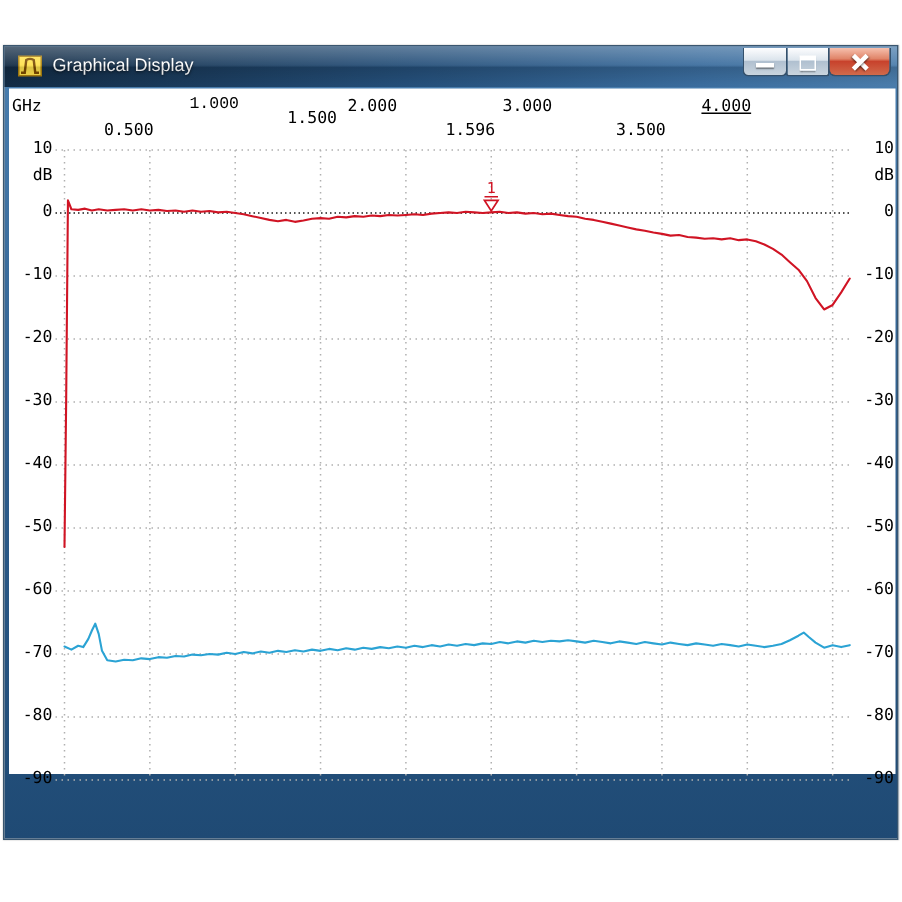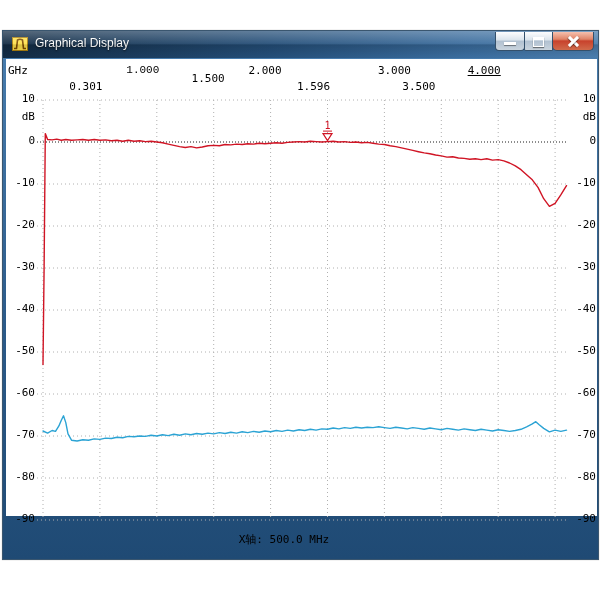--- a/index.html
+++ b/index.html
@@ -66,27 +66,27 @@
       </div>
     </div>
   </div>
 
   <div id="client">
     <span id="unit-ghz" class="tick">GHz</span>
     <span id="unit-db-left" class="tick">dB</span>
     <span id="unit-db-right" class="tick">dB</span>
     <div id="labels">
         <span class="tick" style="left: 111.8px; top: 5px; width: 50px; text-align: center; font-family: Liberation Mono, monospace;">1.000</span>
-        <span class="tick" style="left: 225.6px; top: 5px; width: 50px; text-align: right;">2.000</span>
-        <span class="tick" style="left: 355px; top: 5px; width: 50px; text-align: right;">3.000</span>
+        <span class="tick" style="left: 225.6px; top: 5px; width: 50px; text-align: left;">2.000</span>
+        <span class="tick" style="left: 329px; top: 5px; width: 50px; text-align: left;">3.000</span>
         <span class="tick" style="left: 453.2px; top: 5px; width: 50px; text-align: center; text-decoration: underline;">4.000</span>
-        <span class="tick" style="left: 54.9px; top: 21px; width: 50px; text-align: center;">0.301</span>
+        <span class="tick" style="left: 54.9px; top: 21px; width: 50px; text-align: center;">0.500</span>
         <span class="tick" style="left: 168.7px; top: 13px; width: 50px; text-align: right;">1.500</span>
         <span class="tick" style="left: 282.5px; top: 21px; width: 50px; text-align: center;">1.596</span>
-        <span class="tick" style="left: 396.3px; top: 21px; width: 50px; text-align: left;">3.500</span>
+        <span class="tick" style="left: 396.3px; top: 21px; width: 50px; text-align: center;">3.500</span>
         <span class="tick" style="left: 0px; top: 33px; width: 29px; text-align: right;">10</span>
         <span class="tick" style="left: 560px; top: 33px; width: 30px; text-align: right;">10</span>
         <span class="tick" style="left: 0px; top: 75px; width: 29px; text-align: right;">0</span>
         <span class="tick" style="left: 560px; top: 75px; width: 30px; text-align: right;">0</span>
         <span class="tick" style="left: 0px; top: 117px; width: 29px; text-align: right;">-10</span>
         <span class="tick" style="left: 560px; top: 117px; width: 30px; text-align: right;">-10</span>
         <span class="tick" style="left: 0px; top: 159px; width: 29px; text-align: right;">-20</span>
         <span class="tick" style="left: 560px; top: 159px; width: 30px; text-align: right;">-20</span>
         <span class="tick" style="left: 0px; top: 201px; width: 29px; text-align: right;">-30</span>
         <span class="tick" style="left: 560px; top: 201px; width: 30px; text-align: right;">-30</span>
@@ -124,15 +124,14 @@
         <line x1="378.4" x2="378.4" y1="41" y2="461" class="grid"></line>
         <line x1="435.3" x2="435.3" y1="41" y2="461" class="grid"></line>
         <line x1="492.2" x2="492.2" y1="41" y2="461" class="grid"></line>
         <line x1="549.1" x2="549.1" y1="41" y2="461" class="grid"></line>
         <polyline points="37,305.6 38.1,209 39.3,74.6 41.6,80.5 46.1,80.9 50.7,80.1 55.2,81.3 59.8,80.5 65.5,81.3 71.1,80.9 76.8,80.5 82.5,81.3 88.2,80.5 93.9,81.3 99.6,80.9 105.3,81.7 111,81.3 116.7,82.2 122.3,81.3 128,82.2 133.7,81.7 139.4,82.6 145.1,82.2 150.8,83 156.5,83.8 162.2,85.1 167.9,86.4 173.6,87.6 179.3,88.5 184.9,87.6 190.6,88.9 196.3,88 202,86.8 207.7,86.4 213.4,86.8 219.1,85.5 224.8,85.9 230.5,85.1 236.2,85.5 241.8,84.7 247.5,85.1 253.2,84.3 258.9,84.7 264.6,84.3 270.3,83.8 276,84.3 281.7,83.4 287.4,83 293.1,82.6 298.7,83 304.4,82.2 310.1,82.6 315.8,83 321.5,82.6 327.2,82.2 332.9,83 338.6,82.6 344.3,83.4 349.9,83 355.6,83.8 361.3,83.4 367,84.3 372.7,85.1 378.4,85.5 384.1,86.8 389.8,87.6 395.5,88.9 401.2,90.1 406.8,91.4 412.5,92.7 418.2,93.9 423.9,94.8 429.6,96 435.3,96.9 441,98.1 446.7,97.7 452.4,99 458.1,99.4 463.8,100.2 469.4,99.8 475.1,100.6 480.8,99.8 486.5,101.1 492.2,100.6 497.9,101.9 503.6,104 509.3,106.9 515,110.7 520.6,115.8 526.3,120.8 532,128.4 537.7,139.7 543.4,147.3 549.1,144.3 554.8,135.9 560.5,126.7" class="trace" stroke="#d01424" stroke-width="1.4"></polyline>
         <polyline points="37,372 41.6,374.1 46.1,371.5 49.5,372.4 52.9,366.9 55.2,361.5 57.5,356.8 59.8,363.6 62,374.9 65.5,381.2 71.1,382 76.8,380.8 82.5,381.2 88.2,379.9 93.9,380.4 99.6,379.1 105.3,379.5 111,378.3 116.7,378.7 122.3,377.4 128,377.8 133.7,377 139.4,377.4 145.1,376.2 150.8,377 156.5,375.7 162.2,376.6 167.9,375.3 173.6,376.2 179.3,374.9 184.9,375.7 190.6,374.5 196.3,375.3 202,374.1 207.7,374.9 213.4,373.6 219.1,374.5 224.8,373.2 230.5,374.1 236.2,372.8 241.8,373.6 247.5,372.4 253.2,373.2 258.9,372 264.6,372.8 270.3,371.5 276,372.4 281.7,371.1 287.4,372 293.1,370.7 298.7,371.5 304.4,370.3 310.1,371.1 315.8,369.9 321.5,370.3 327.2,369 332.9,369.9 338.6,368.6 344.3,369.4 349.9,368.2 355.6,369 361.3,368.2 367,368.6 372.7,367.8 378.4,368.6 384.1,369.4 389.8,368.2 395.5,369 401.2,369.9 406.8,368.6 412.5,369.4 418.2,370.3 423.9,369 429.6,369.9 435.3,370.7 441,369.4 446.7,370.3 452.4,371.1 458.1,369.9 463.8,370.7 469.4,371.5 475.1,370.3 480.8,371.1 486.5,372 492.2,370.7 497.9,371.5 503.6,372.4 509.3,371.5 515,370.3 520.6,367.8 526.3,364.8 529.8,362.7 533.2,365.7 537.7,369.4 543.4,372.8 549.1,371.1 554.8,372.4 560.5,371.1" class="trace" stroke="#2ba3d4" stroke-width="1.4"></polyline>
         <line x1="317" x2="326" y1="72.1" y2="72.1" stroke="#d01424" stroke-width="1"></line>
         <polygon points="317,74.6 326,74.6 321.5,81.6" fill="#fff" stroke="#d01424" stroke-width="1.2"></polygon>
         <text x="321.5" y="69.6" text-anchor="middle" fill="#d01424" font-size="10" font-family="DejaVu Sans Mono, monospace">1</text>
       </svg>
-    <div id="status-label">X轴: 500.0 MHz</div>
   </div>
 </div>
 
 </body></html>

